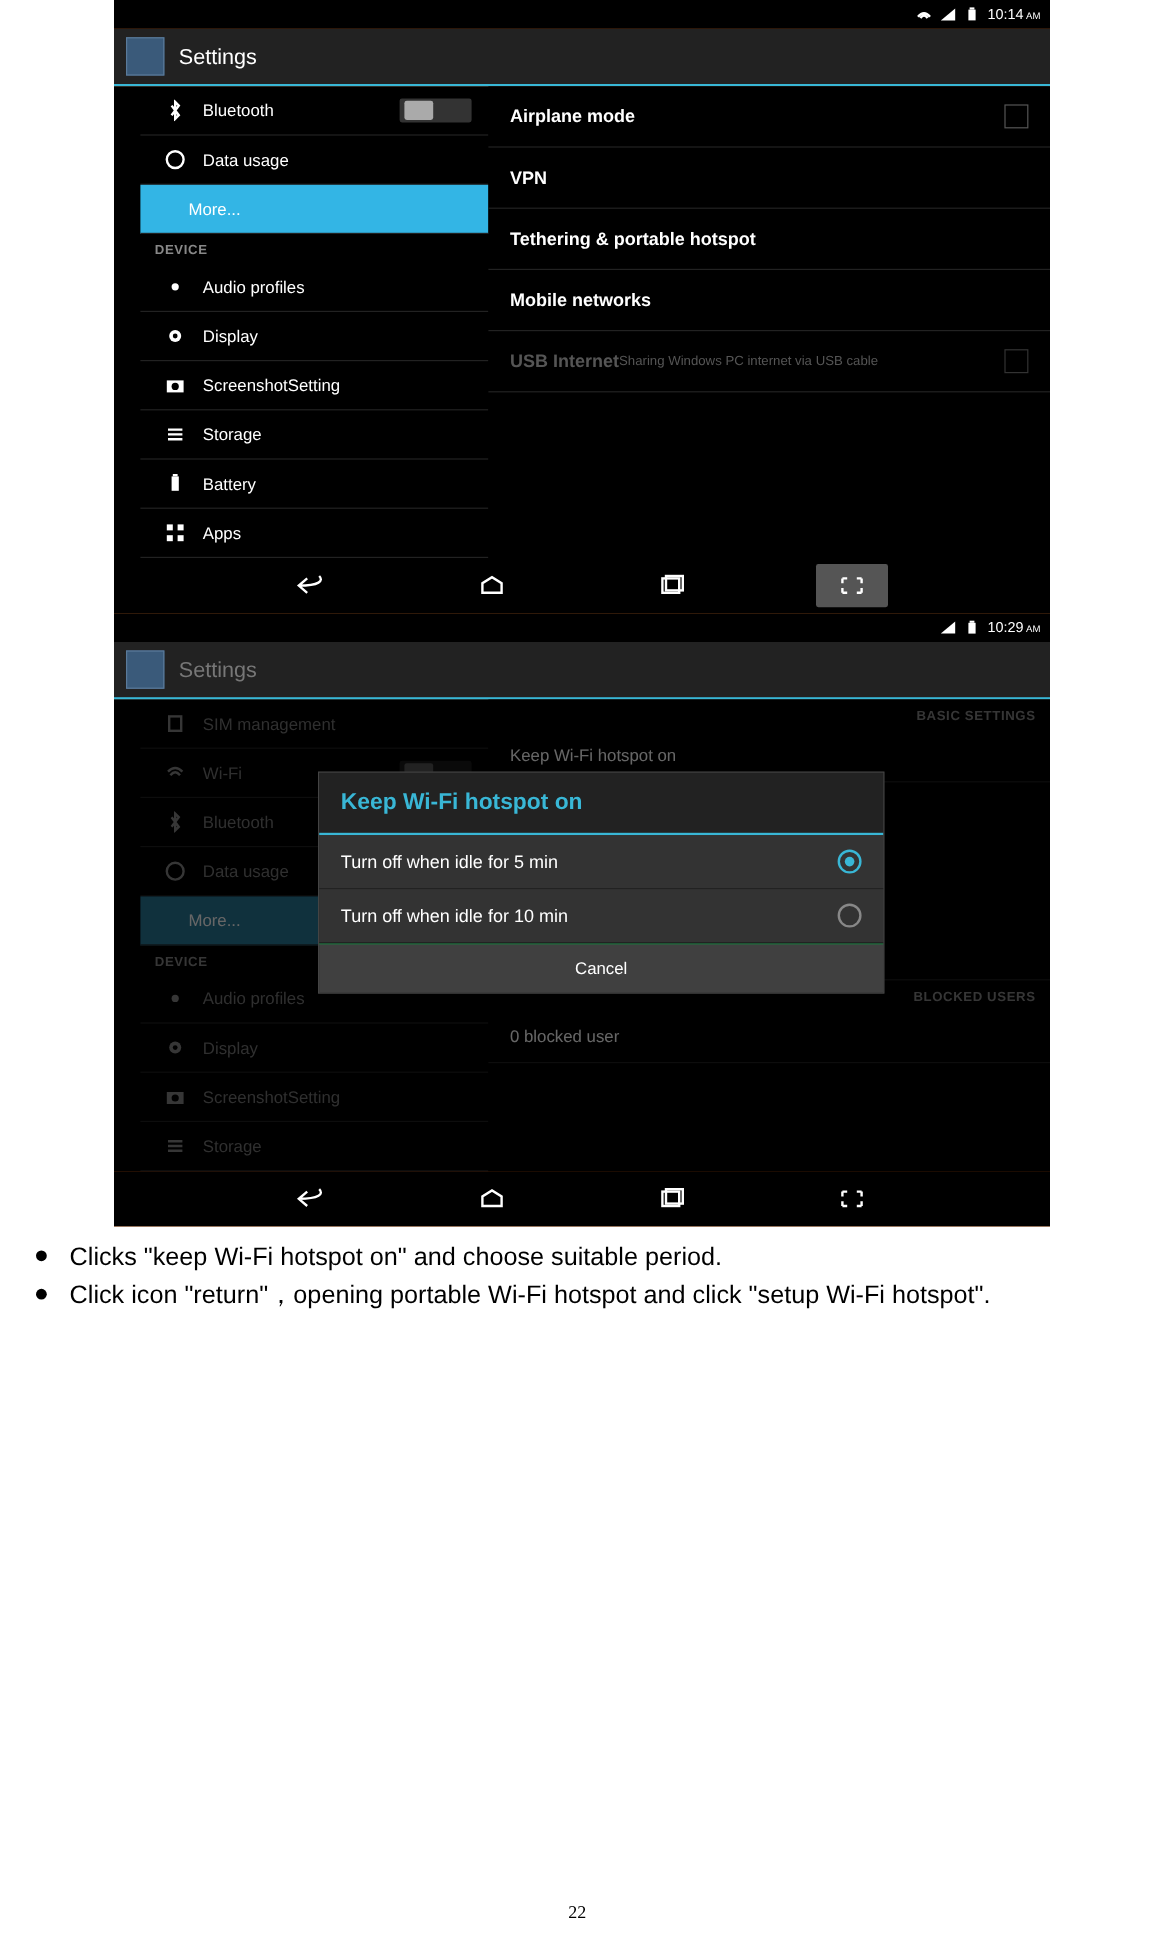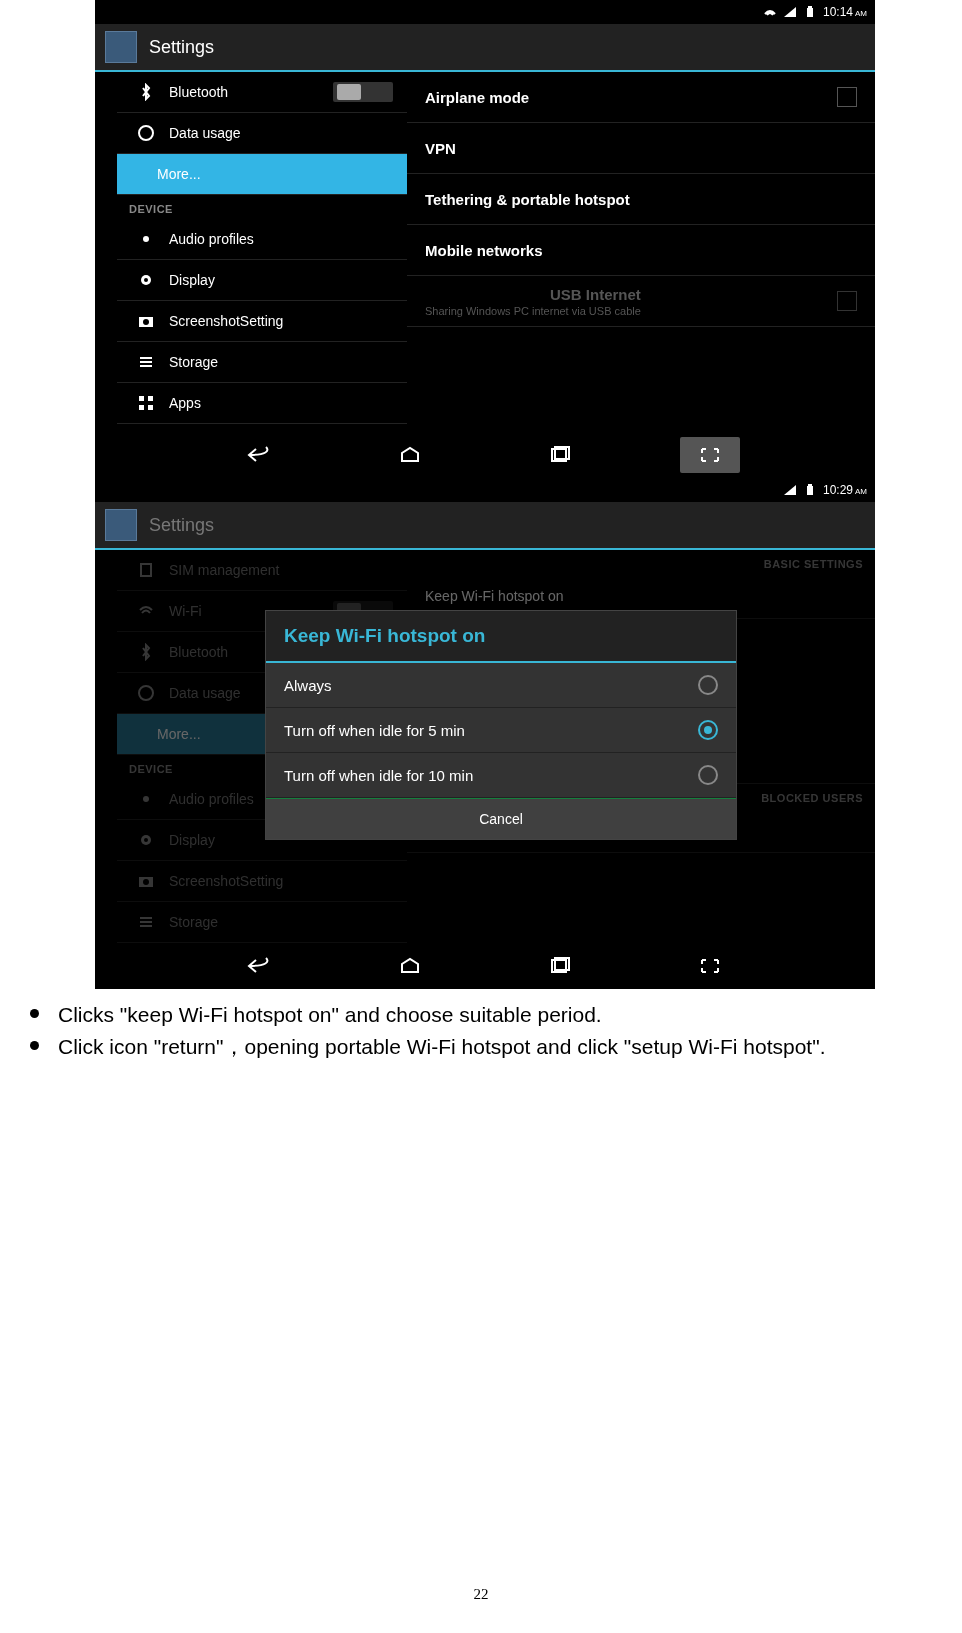--- a/index.html
+++ b/index.html
@@ -104,21 +104,21 @@
     font-weight: bold;
     display: flex;
     align-items: center;
     padding: 0 18px;
     border-bottom: 1px solid #222;
     position: relative;
   }
   .rp-item.small { height: 44px; font-weight: normal; font-size: 14px; }
   .rp-item.disabled { color: #555; }
   .rp-sub { font-size: 11px; color: #555; font-weight: normal; display: block; margin-top: 2px; }
-  .rp-item .stack { display: flex; flex-direction: column; }
+  .rp-item .stack { display: flex; flex-direction: row; }
   .checkbox {
     width: 18px; height: 18px;
     border: 1px solid #555;
     position: absolute; right: 18px;
   }
   .navbar {
     height: 46px;
     background: #000;
     display: flex;
     align-items: center;
@@ -298,20 +298,29 @@
           <span class="icon-box">
             <svg viewBox="0 0 18 18">
                   <path class="icon-ln" d="M3 5 H15 M3 9 H15 M3 13 H15"></path>
                 </svg>
           </span>
           <span>Storage</span>
         </div>
         <div class="sb-item">
           <span class="icon-box">
             <svg viewBox="0 0 18 18">
+                  <rect x="6" y="3" width="6" height="12" fill="#fff"></rect>
+                  <rect x="7" y="1" width="4" height="2" fill="#fff"></rect>
+                </svg>
+          </span>
+          <span>Battery</span>
+        </div>
+        <div class="sb-item">
+          <span class="icon-box">
+            <svg viewBox="0 0 18 18">
                   <rect x="2" y="2" width="5" height="5" fill="#fff"></rect>
                   <rect x="11" y="2" width="5" height="5" fill="#fff"></rect>
                   <rect x="2" y="11" width="5" height="5" fill="#fff"></rect>
                   <rect x="11" y="11" width="5" height="5" fill="#fff"></rect>
                 </svg>
           </span>
           <span>Apps</span>
         </div>
       </div>
       <div class="rightpane">
@@ -469,24 +478,20 @@
         <div class="section-header">BLOCKED USERS</div>
         <div class="rp-item small faded">
           <span>0 blocked user</span>
         </div>
       </div>
 
       <div class="dimmer"></div>
       <div class="dialog">
         <div class="dlg-title">Keep Wi-Fi hotspot on</div>
         <div class="dlg-opt">
-          <span>Always</span>
-          <div class="radio"></div>
-        </div>
-        <div class="dlg-opt">
           <span>Turn off when idle for 5 min</span>
           <div class="radio sel"></div>
         </div>
         <div class="dlg-opt">
           <span>Turn off when idle for 10 min</span>
           <div class="radio"></div>
         </div>
         <div class="dlg-cancel">Cancel</div>
       </div>
     </div>

